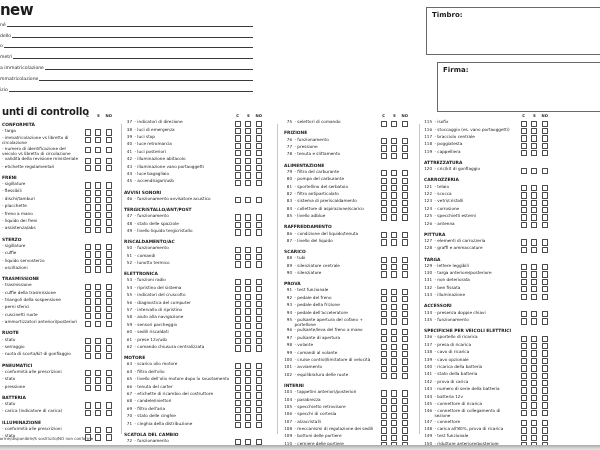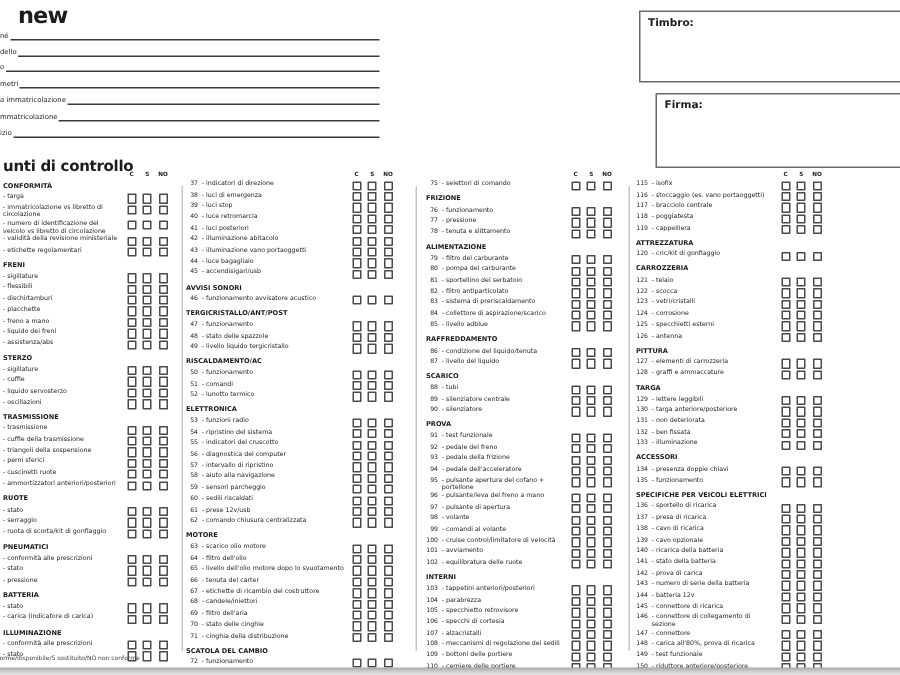--- a/index.html
+++ b/index.html
@@ -1,21 +1,21 @@
 <!DOCTYPE html>
 <html><head>
 <meta charset="utf-8">
 <style>
   html,body{margin:0;padding:0}
   body{
     width:600px;height:450px;position:relative;overflow:hidden;
     background:#ffffff;color:#1c1c1c;
     font-family:"DejaVu Sans","Liberation Sans",sans-serif;
   }
-  .logo{position:absolute;left:12px;top:1px;font-size:15px;font-weight:800;letter-spacing:-0.6px}
+  .logo{position:absolute;left:0px;top:1px;font-size:15px;font-weight:800;letter-spacing:-0.6px}
   .ffield{position:absolute;left:0;width:253px;display:flex;align-items:flex-end}
   .ffield .flabel{font-size:4.6px;line-height:5px;white-space:nowrap;flex:none;padding-right:1px}
   .ffield .fline{flex:1;border-bottom:0.9px solid #3a3a3a;height:5px}
   .stampbox{position:absolute;border:1.2px solid #6a6a6a;background:#fff}
   .stampbox .blabel{font-size:7px;font-weight:700;padding:3px 0 0 5px}
   .ptitle{position:absolute;left:2px;top:106px;font-size:10px;font-weight:700;letter-spacing:-0.2px}
   .col{position:absolute;top:113px}
   .cbhead{display:flex;align-items:flex-end;margin-bottom:2px}
   .cbhead .sp{flex:1}
   .slot{width:10.5px;flex:none;display:flex;justify-content:center}

